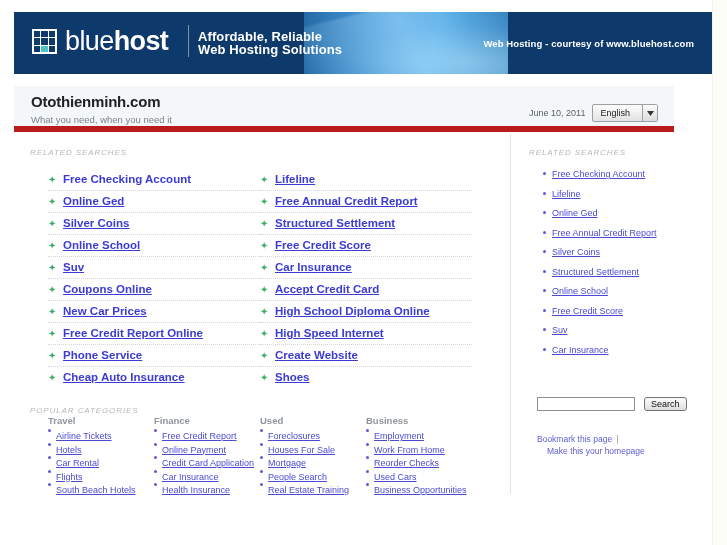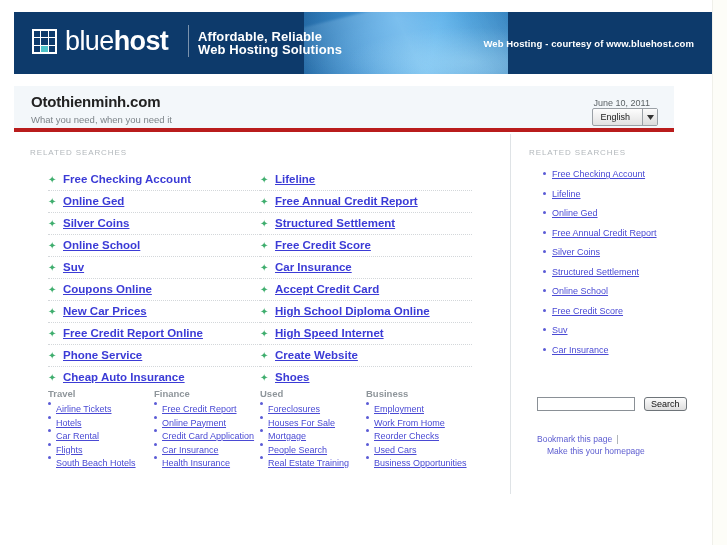--- a/index.html
+++ b/index.html
@@ -130,21 +130,21 @@
     letter-spacing: 0.1px;
   }
   
   .title-band {
     position: absolute;
     left: 14px;
     top: 86px;
     width: 660px;
     height: 46px;
     background: #f3f7fa;
-    border-bottom: 4px solid #b91c1c;
+    border-bottom: 6px solid #b91c1c;
     box-sizing: border-box;
   }
   .site-title {
     position: absolute;
     left: 17px;
     top: 7px;
     font-size: 15px;
     font-weight: bold;
     color: #222;
     letter-spacing: -0.2px;
@@ -152,24 +152,23 @@
   .site-sub {
     position: absolute;
     left: 17px;
     top: 28px;
     font-size: 9.5px;
     color: #7d8489;
   }
   .date-lang {
     position: absolute;
     right: 16px;
-    top: 12px;
+    top: 18px;
     display: flex;
     align-items: center;
-    flex-direction: column;
   }
   .date-text {
     font-size: 9px;
     color: #5b6266;
     margin-right: 7px;
   }
   .lang-select {
     display: flex;
     align-items: stretch;
     border: 1px solid #9aa0a6;
@@ -215,20 +214,21 @@
     padding-left: 16px;
     height: 360px;
     box-sizing: content-box;
   }
   .section-label {
     font-size: 8px;
     color: #b3b8bc;
     letter-spacing: 0.9px;
     text-transform: uppercase;
     padding: 14px 0 0 16px;
+    font-style: italic;
   }
   .side-col .section-label { padding-left: 2px; }
   
   .rs-grid {
     display: flex;
     margin-top: 12px;
     padding-left: 34px;
   }
   .rs-col { width: 212px; }
   .rs-item {
@@ -492,20 +492,21 @@
               <span class="rs-bullet">✦</span>
               <span class="rs-link">Create Website</span>
             </div>
           <div class="rs-item">
               <span class="rs-bullet">✦</span>
               <span class="rs-link">Shoes</span>
             </div>
         </div>
       </div>
 
+      <div class="section-label" style="padding-top:18px">POPULAR CATEGORIES</div>
 
       <div class="cats">
         <div class="cat-col">
           <div class="cat-title">Travel</div>
           <ul class="cat-list">
             <li>
                 <span class="cat-bullet"></span>
                 <span class="cat-link">Airline Tickets</span>
               </li>
             <li>

